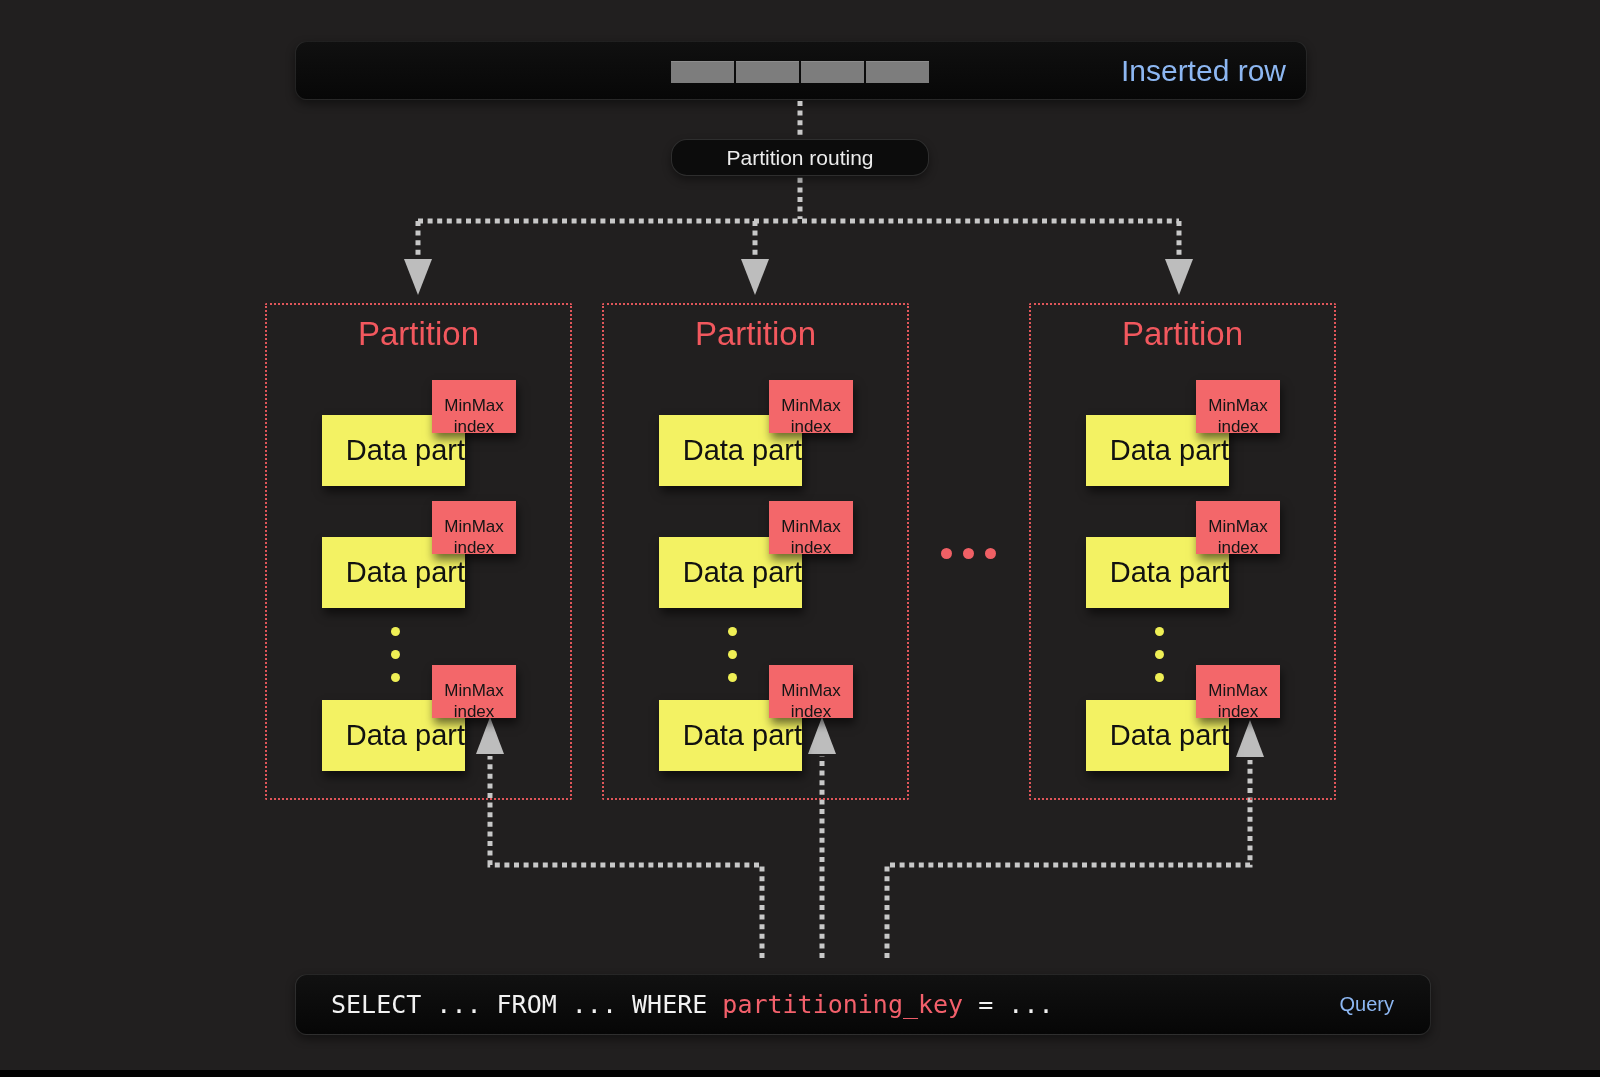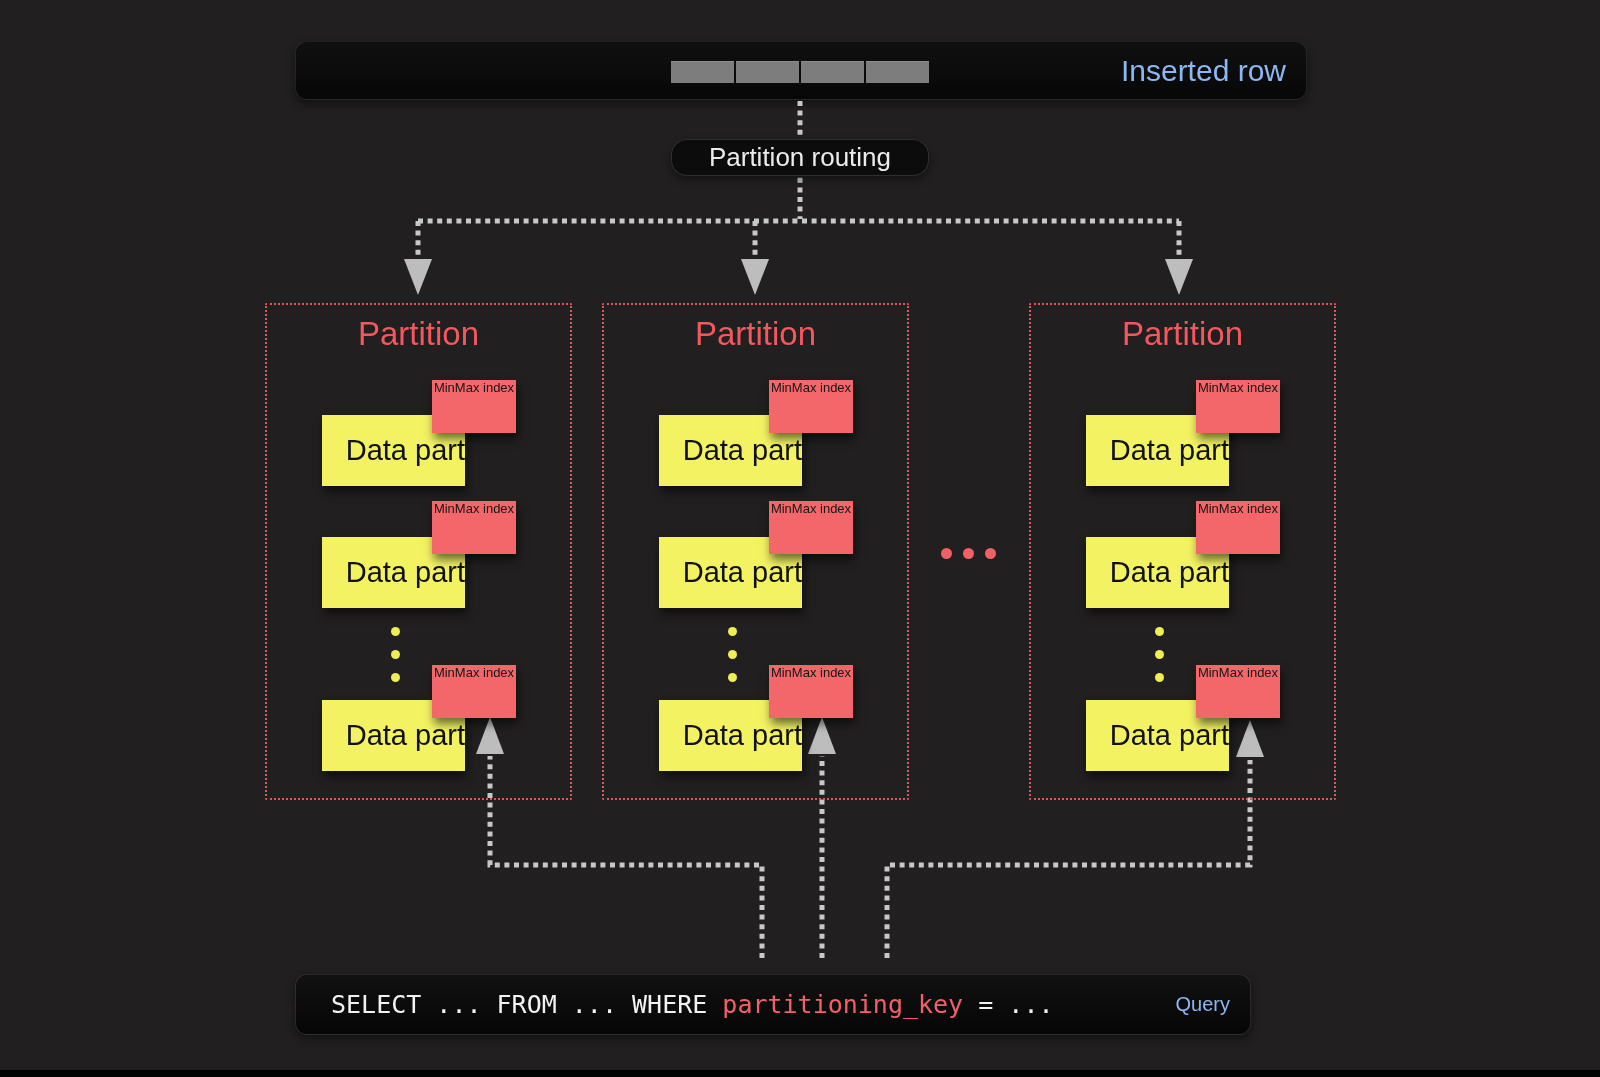--- a/index.html
+++ b/index.html
@@ -22,21 +22,21 @@
   }
   .segments .seg{flex:1;background:#7d7d7d;border-top:1px solid #8d8d8d;box-sizing:border-box;}
   .inserted-label{
     position:absolute;right:20px;top:0;height:59px;line-height:58px;
     color:#8db7f2;font-size:30px;
   }
   
   .pill{
     position:absolute;background:#0c0c0c;border:1px solid rgba(255,255,255,0.14);
     border-radius:16px;box-sizing:border-box;
-    color:#ececec;font-size:26px;text-align:center;
+    color:#ececec;font-size:21px;text-align:center;
     box-shadow:0 4px 8px rgba(0,0,0,0.4);
     z-index:6;
   }
   .pill-routing{left:671px;top:139px;width:258px;height:37px;line-height:35px;}
   .pill-pruning{left:693px;top:896px;width:259px;height:37px;line-height:35px;}
   
   .partition{
     position:absolute;top:303px;width:307px;height:497px;
     border:2px dotted #e0565a;border-radius:2px;box-sizing:border-box;
     z-index:3;
@@ -48,41 +48,41 @@
   .dpart{
     position:absolute;left:55px;width:143px;height:71px;
     background:#f3f263;color:#111;
     font-size:29px;text-align:right;line-height:71px;
     box-shadow:2px 6px 9px rgba(0,0,0,0.55);
     z-index:4;
   }
   .minmax{
     position:absolute;left:165px;width:84px;height:53px;
     background:#f3676a;color:#151515;
-    font-size:13px;line-height:1.22;text-align:center;
-    padding-top:0;box-sizing:border-box;
+    font-size:17px;line-height:1.22;text-align:center;
+    padding-top:16px;box-sizing:border-box;
     box-shadow:2px 6px 9px rgba(0,0,0,0.55);
     z-index:5;
   }
   .dp1{top:110px;} .dp2{top:232px;} .dp3{top:395px;}
   .mm1{top:75px;}  .mm2{top:196px;} .mm3{top:360px;}
   .ydots{position:absolute;left:124px;z-index:4;}
   .ydots i{display:block;width:9px;height:9px;border-radius:50%;background:#efef55;margin-bottom:14px;}
   .ydots{top:322px;}
   
   .mid-ellipsis{position:absolute;left:941px;top:548px;display:flex;gap:11px;z-index:3;}
   .mid-ellipsis i{width:11px;height:11px;border-radius:50%;background:#f06065;}
   
   .querybar{
-    position:absolute;left:295px;top:974px;width:956px;height:61px;
+    position:absolute;left:295px;top:974px;width:1136px;height:61px;
     background:linear-gradient(#111,#060606);
     border:1px solid rgba(255,255,255,0.13);
     border-radius:12px;box-sizing:border-box;
     display:flex;align-items:center;justify-content:space-between;
-    padding:0 20px 0 35px;
+    padding:0 36px 0 35px;
     box-shadow:0 4px 10px rgba(0,0,0,0.45);
     z-index:6;
   }
   .query-code{
     font-family:"DejaVu Sans Mono", monospace;
     font-size:25px;color:#f2f2f2;white-space:pre;
   }
   .query-code .qkey{color:#f3606b;}
   .query-tag{color:#8db7f2;font-size:20px;text-align:center;}
   

